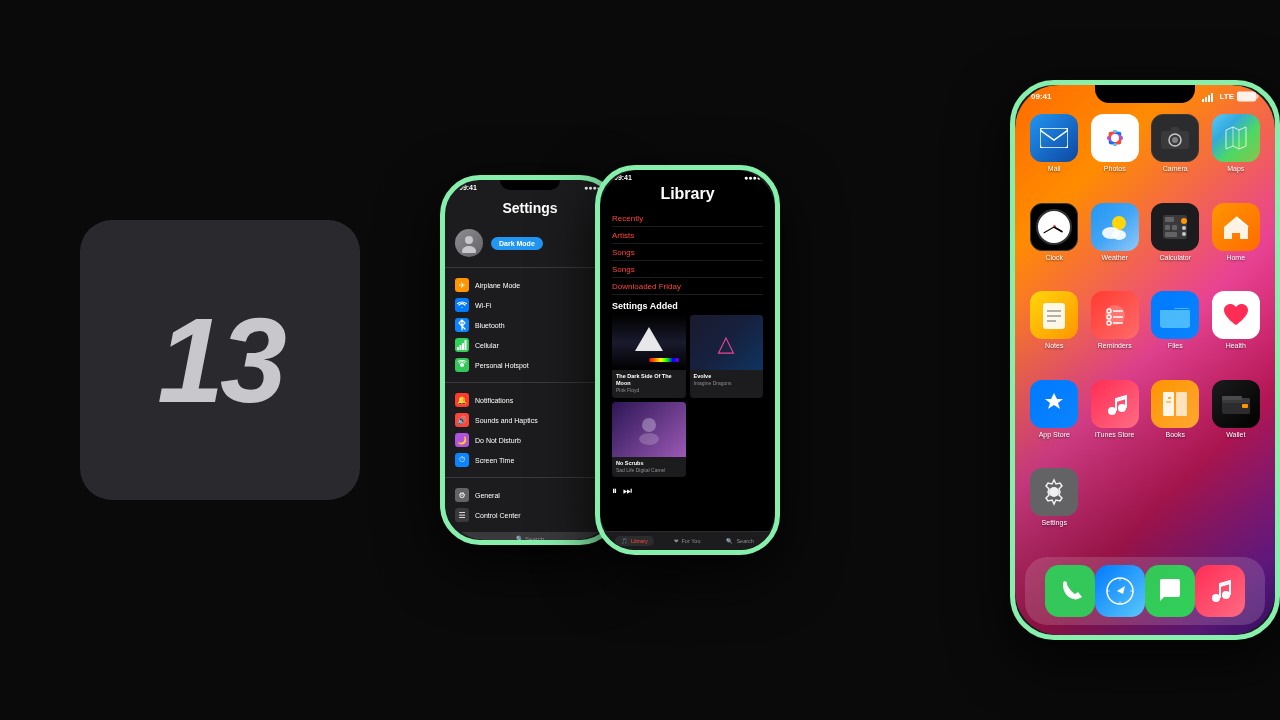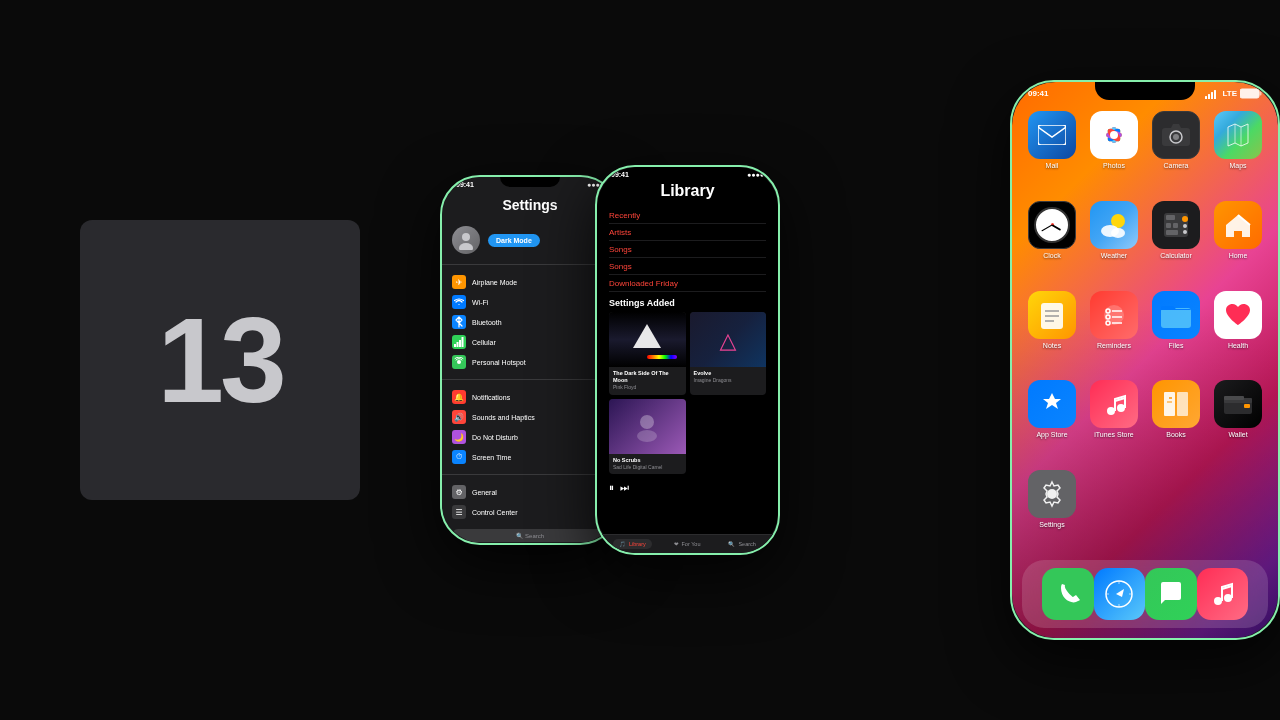--- a/index.html
+++ b/index.html
@@ -18,24 +18,25 @@
       left: 80px;
       top: 50%;
       transform: translateY(-50%);
       width: 280px;
       height: 280px;
     }
     .ios-logo-box {
       width: 280px;
       height: 280px;
       background: #2a2a2e;
-      border-radius: 12px;
+      border-radius: 32px;
       display: flex;
       align-items: center;
       justify-content: center;
+      font-style: italic;
     }
     .ios-logo-text {
       color: #c8c8cc;
       font-size: 120px;
       font-weight: 700;
       letter-spacing: -4px;
     }
 
     
     .phones-container {
@@ -47,21 +48,21 @@
       display: flex;
       align-items: center;
       justify-content: center;
     }
 
     
     .phone {
       position: absolute;
       border-radius: 40px;
       background: #1c1c1e;
-      border: 2px solid #86efac;
+      border: 5px solid #86efac;
       overflow: hidden;
       box-shadow: 0 20px 60px rgba(0,0,0,0.8);
     }
 
     
     .phone-settings {
       width: 180px;
       height: 370px;
       left: 40px;
       top: 50%;

